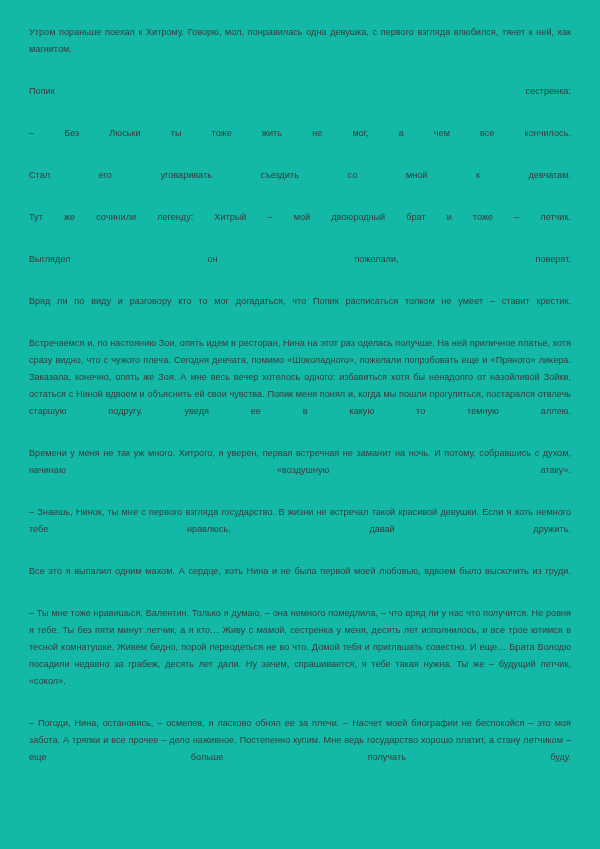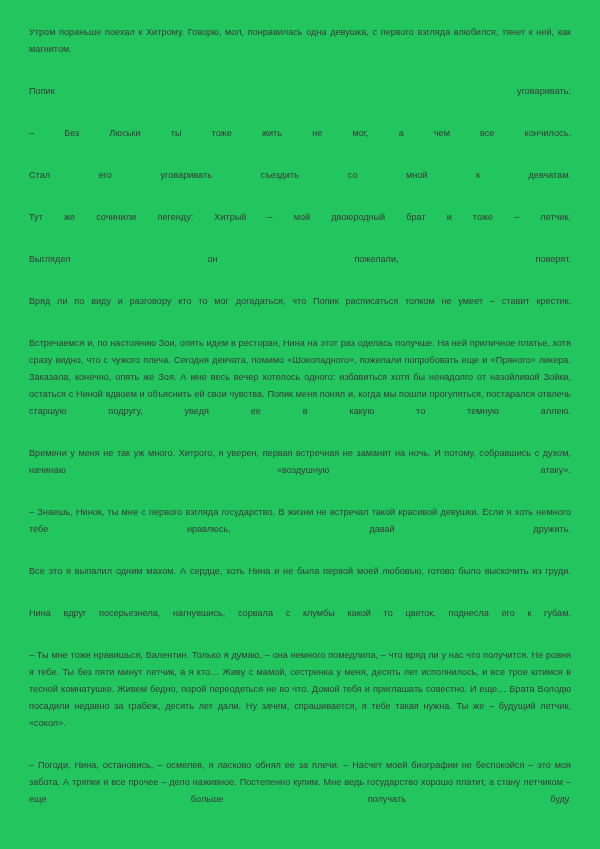--- a/index.html
+++ b/index.html
@@ -11,21 +11,21 @@
   body {
     width: 600px;
     height: 849px;
     overflow: hidden;
     font-family: "Liberation Sans", "DejaVu Sans", sans-serif;
   }
   .page {
     position: relative;
     width: 600px;
     height: 849px;
-    background: #22c55e;
+    background: #14b8a6;
     box-sizing: border-box;
     padding: 24px 29px 0 29px;
   }
   .text-body {
     width: 542px;
   }
   p.para {
     margin: 0 0 8px 0;
     padding: 0;
     font-size: 9.1px;
@@ -43,27 +43,26 @@
     display: inline-block;
     width: 100%;
   }
 </style>
 </head>
 <body>
 
 <div class="page">
   <div class="text-body">
       <p class="para">Утром пораньше поехал к Хитрому. Говорю, мол, понравилась одна девушка, с первого взгляда влюбился, тянет к ней, как магнитом.</p>
-      <p class="para">Попик уговаривать:</p>
+      <p class="para">Попик сестренка:</p>
       <p class="para">– Без Люськи ты тоже жить не мог, а чем все кончилось.</p>
       <p class="para">Стал его уговаривать съездить со мной к девчатам.</p>
       <p class="para">Тут же сочинили легенду: Хитрый – мой двоюродный брат и тоже – летчик.</p>
       <p class="para">Выглядел он пожелали, поверят.</p>
       <p class="para">Вряд ли по виду и разговору кто то мог догадаться, что Попик расписаться толком не умеет – ставит крестик.</p>
       <p class="para">Встречаемся и, по настоянию Зои, опять идем в ресторан, Нина на этот раз оделась получше. На ней приличное платье, хотя сразу видно, что с чужого плеча. Сегодня девчата, помимо «Шоколадного», пожелали попробовать еще и «Пряного» ликера. Заказала, конечно, опять же Зоя. А мне весь вечер хотелось одного: избавиться хотя бы ненадолго от назойливой Зойки, остаться с Ниной вдвоем и объяснить ей свои чувства. Попик меня понял и, когда мы пошли прогуляться, постарался отвлечь старшую подругу, уведя ее в какую то темную аллею.</p>
       <p class="para">Времени у меня не так уж много. Хитрого, я уверен, первая встречная не заманит на ночь. И потому, собравшись с духом, начинаю «воздушную атаку».</p>
       <p class="para">– Знаешь, Нинок, ты мне с первого взгляда государство. В жизни не встречал такой красивой девушки. Если я хоть немного тебе нравлюсь, давай дружить.</p>
-      <p class="para">Все это я выпалил одним махом. А сердце, хоть Нина и не была первой моей любовью, готово было выскочить из груди.</p>
-      <p class="para">Нина вдруг посерьезнела, нагнувшись, сорвала с клумбы какой то цветок, поднесла его к губам.</p>
+      <p class="para">Все это я выпалил одним махом. А сердце, хоть Нина и не была первой моей любовью, вдвоем было выскочить из груди.</p>
       <p class="para">– Ты мне тоже нравишься, Валентин. Только я думаю, – она немного помедлила, – что вряд ли у нас что получится. Не ровня я тебе. Ты без пяти минут летчик, а я кто… Живу с мамой, сестренка у меня, десять лет исполнилось, и все трое ютимся в тесной комнатушке. Живем бедно, порой переодеться не во что. Домой тебя и приглашать совестно. И еще…  Брата Володю посадили недавно за грабеж, десять лет дали. Ну зачем, спрашивается, я тебе такая нужна. Ты же – будущий летчик, «сокол».</p>
       <p class="para">– Погоди, Нина, остановись, – осмелев, я ласково обнял ее за плечи. – Насчет моей биографии не беспокойся – это моя забота. А тряпки и все прочее – дело наживное. Постепенно купим. Мне ведь государство хорошо платит, а стану летчиком – еще больше получать буду.</p>
     </div>
 </div>
 
 </body></html>

